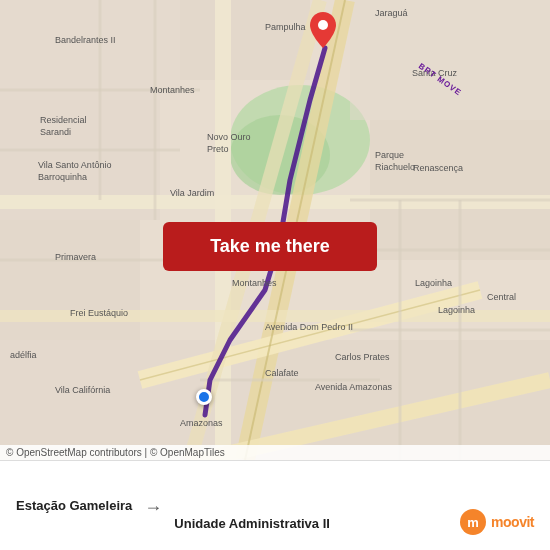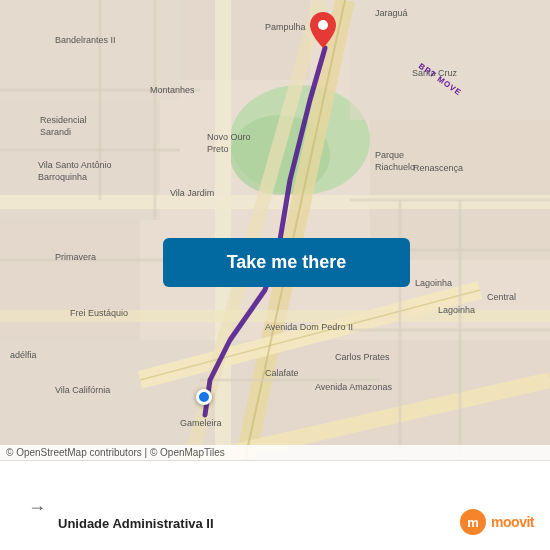--- a/index.html
+++ b/index.html
@@ -17,34 +17,33 @@
       position: relative;
       overflow: hidden;
       background-color: #e8e0d8;
     }
 
     
     #take-me-there-btn {
       position: absolute;
       top: 222px;
       left: 163px;
-      width: 247px;
+      width: 214px;
       height: 49px;
-      background-color: #0369a1;
+      background-color: #b91c1c;
       color: white;
       border: none;
       border-radius: 6px;
       font-size: 18px;
       font-weight: bold;
       cursor: pointer;
       z-index: 10;
       display: flex;
       align-items: center;
       justify-content: center;
-      margin-top: 16px;
     }
 
     
     #attribution {
       position: absolute;
       bottom: 0;
       left: 0;
       width: 100%;
       background: rgba(255,255,255,0.85);
       font-size: 10px;
@@ -188,21 +187,21 @@
   <span class="street-label" style="top:252px;left:55px;">Primavera</span>
   <span class="street-label" style="top:278px;left:232px;">Montanhes</span>
   <span class="street-label" style="top:278px;left:415px;">Lagoinha</span>
   <span class="street-label" style="top:278px;left:438px;top:305px;">Lagoinha</span>
   <span class="street-label" style="top:308px;left:70px;">Frei Eustáquio</span>
   <span class="street-label" style="top:322px;left:265px;">Avenida Dom Pedro II</span>
   <span class="street-label" style="top:352px;left:335px;">Carlos Prates</span>
   <span class="street-label" style="top:368px;left:265px;">Calafate</span>
   <span class="street-label" style="top:350px;left:10px;">adélfia</span>
   <span class="street-label" style="top:385px;left:55px;">Vila Califórnia</span>
-  <span class="street-label" style="top:418px;left:180px;">Gameleira</span>
+  <span class="street-label" style="top:418px;left:180px;">Amazonas</span>
   <span class="street-label" style="top:382px;left:315px;">Avenida Amazonas</span>
   <span class="street-label" style="top:292px;left:487px;">Central</span>
 
   <span class="street-label" style="top:75px;left:415px;transform:rotate(35deg);color:#6a1b9a;font-weight:bold;font-size:8px;letter-spacing:1px;">BRT MOVE</span>
 
   <div style="position:absolute;top:12px;left:310px;z-index:8;">
     <svg width="26" height="36" viewBox="0 0 26 36">
       <path d="M13 0C5.82 0 0 5.82 0 13c0 9.75 13 23 13 23s13-13.25 13-23C26 5.82 20.18 0 13 0z" fill="#e53935"></path>
       <circle cx="13" cy="13" r="5" fill="white"></circle>
     </svg>
@@ -212,20 +211,21 @@
 
   <button id="take-me-there-btn">Take me there</button>
 
   <div id="attribution">
     <span class="copyright-text">© OpenStreetMap contributors | © OpenMapTiles</span>
   </div>
 </div>
 
 <div id="bottom-bar">
   <div class="station-info">
+    <span class="station-name">Estação Gameleira</span>
     <span class="arrow-icon">→</span>
     <span class="destination-name">Unidade Administrativa II</span>
   </div>
 
   <div id="moovit-logo">
     <svg width="28" height="28" viewBox="0 0 28 28" style="margin-right:4px;">
       <circle cx="14" cy="14" r="13" fill="#f5842a"></circle>
       <text x="14" y="19" font-size="13" font-weight="bold" fill="white" text-anchor="middle" font-family="Arial">m</text>
     </svg>
     <span class="moovit-text">moovit</span>

